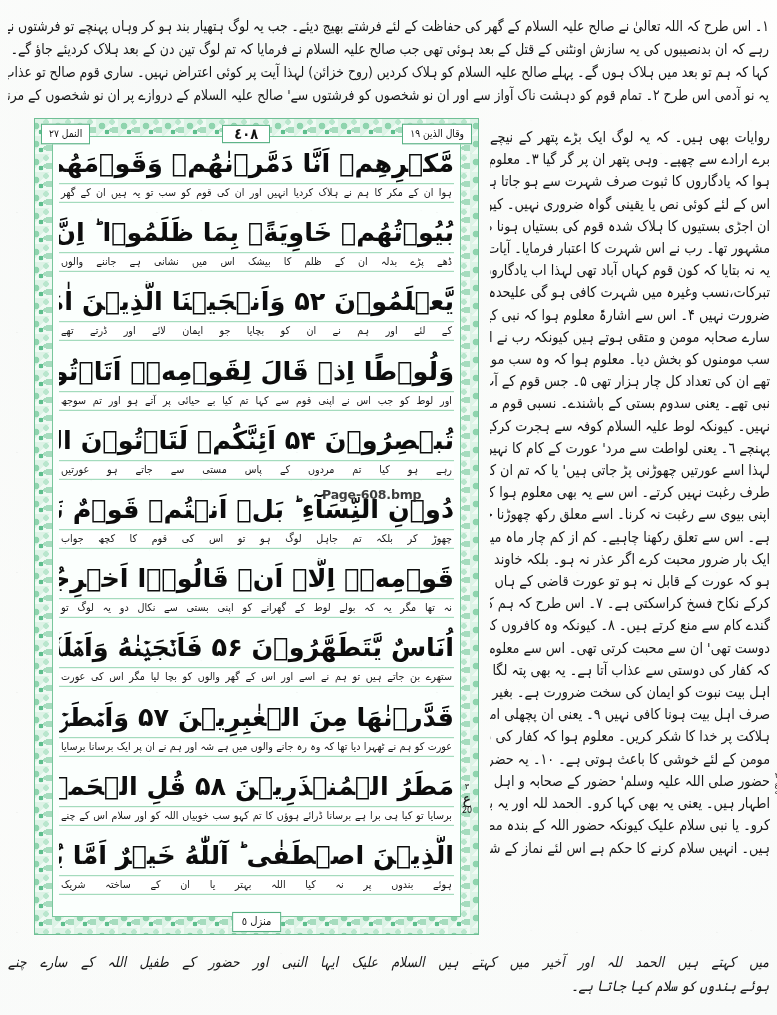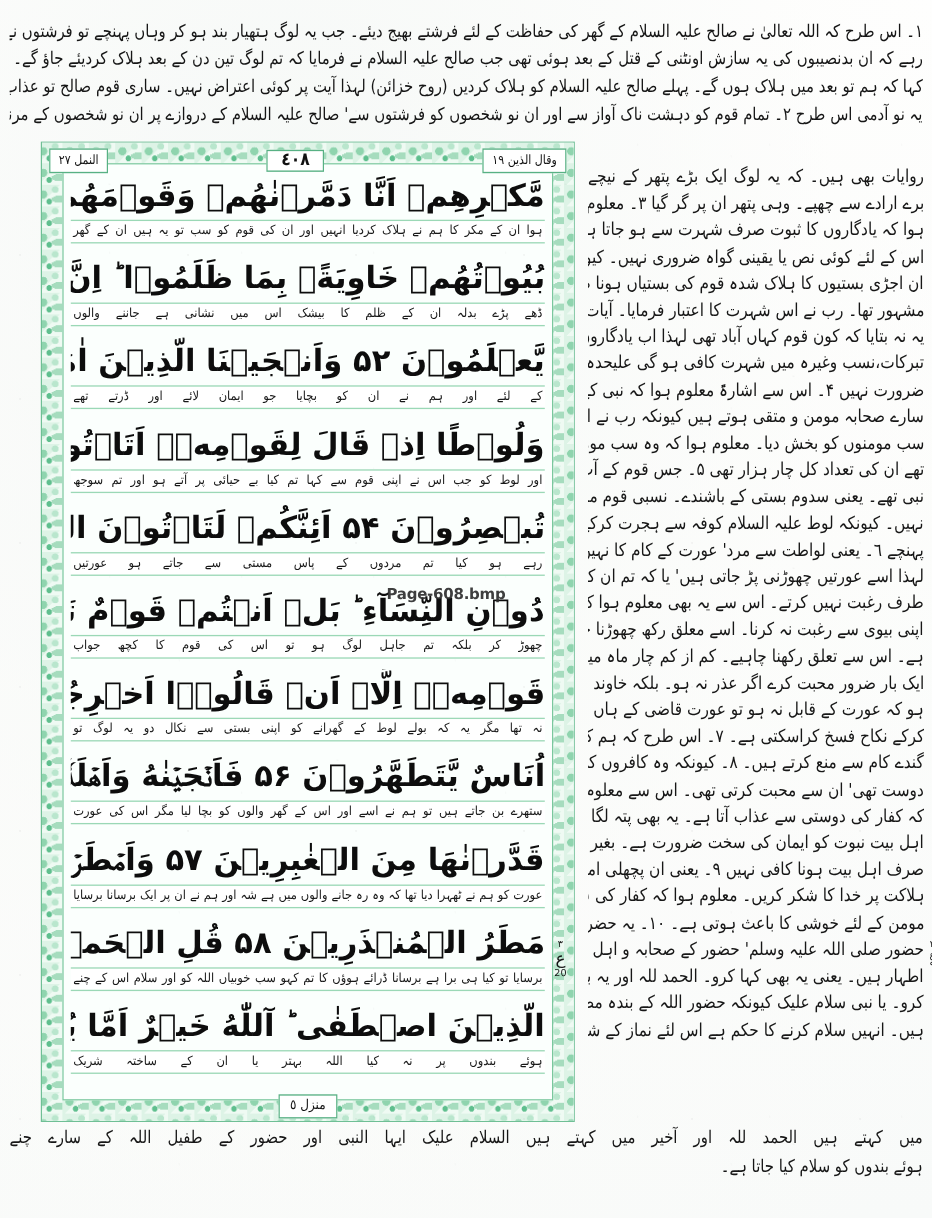--- a/index.html
+++ b/index.html
@@ -210,21 +210,21 @@
     letter-spacing: -0.2px;
     direction: ltr;
     z-index: 40;
     opacity: 0.92;
     pointer-events: none;
   }
 
   
   .side-column {
     position: absolute;
-    top: 137px;
+    top: 126px;
     left: 490px;
     width: 280px;
     direction: rtl;
   }
   .side-column .sline {
     font-size: 12.8px;
     line-height: 20.2px;
     color: #171717;
     white-space: nowrap;
     overflow: hidden;
@@ -241,24 +241,25 @@
     font-size: 8px;
     line-height: 9px;
     text-align: center;
     color: #222;
     width: 12px;
   }
 
   
   .bottom-tafsir {
     position: absolute;
-    bottom: 32px;
+    bottom: 18px;
     left: 8px;
     right: 8px;
     direction: rtl;
+    font-style: italic;
   }
   .bottom-tafsir .bline {
     font-size: 12.4px;
     line-height: 19.5px;
     color: #161616;
     white-space: nowrap;
     overflow: hidden;
     text-align: justify;
     text-align-last: justify;
     transform: scaleY(1.18);

